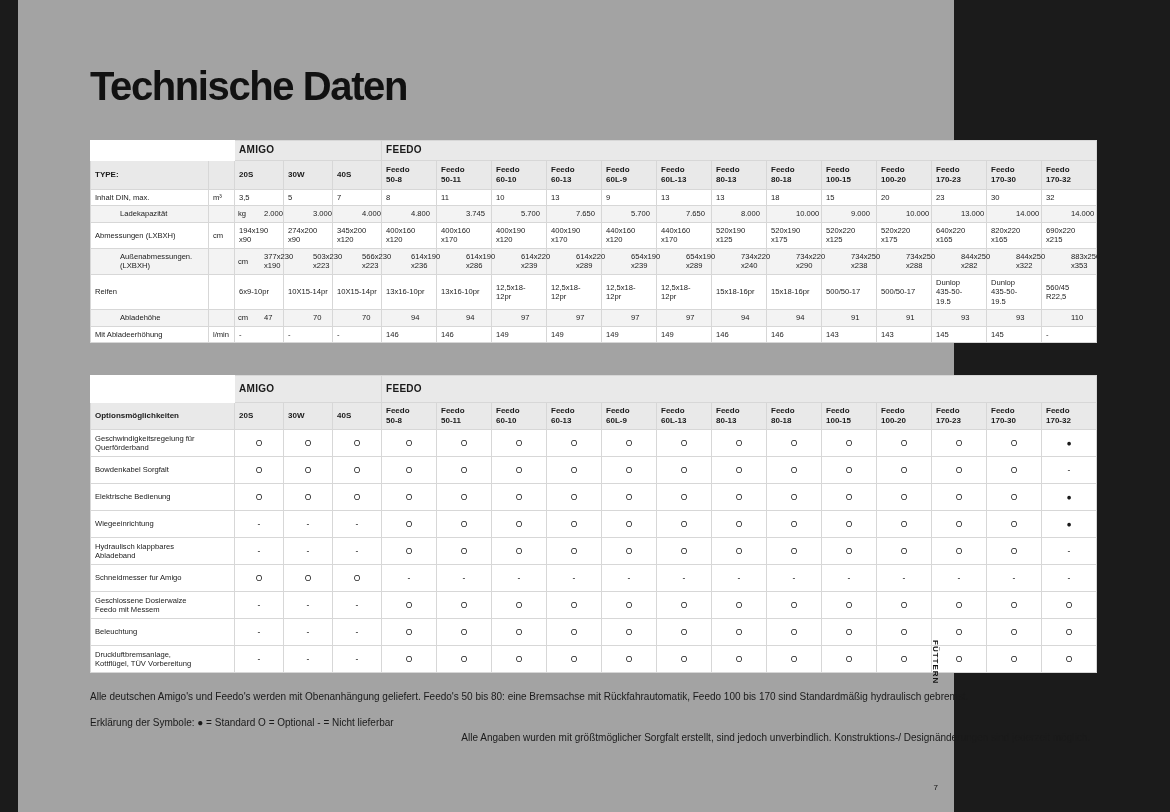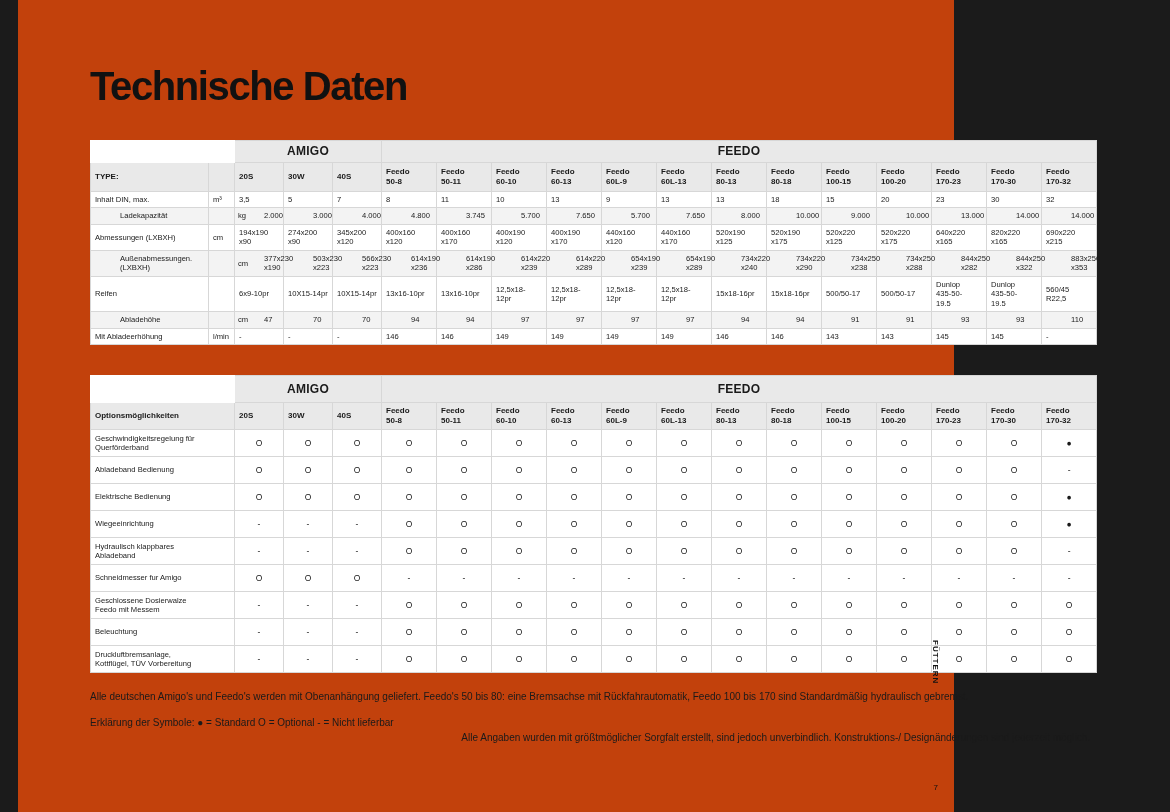--- a/index.html
+++ b/index.html
@@ -5,21 +5,21 @@
   html,body{margin:0;padding:0;}
   body{
     width:1170px;height:812px;
     background:#1b1b1b;
     font-family:"Liberation Sans", sans-serif;
     overflow:hidden;
   }
   .page{
     position:absolute;
     left:18px;top:0;width:936px;height:812px;
-    background:#c2410c;
+    background:#a3a3a3;
   }
   .title{
     position:absolute;left:72px;top:64px;
     font-size:40px;font-weight:bold;letter-spacing:-1.4px;
     color:#111;
   }
   .tbl-wrap{position:absolute;left:72px;width:992px;}
   table{border-collapse:collapse;table-layout:fixed;width:992px;}
   td,th{
     border:1px solid #d7d7d7;
@@ -27,23 +27,22 @@
     color:#1a1a1a;
     padding:3px 4px;
     vertical-align:middle;
     font-weight:normal;
     text-align:left;
     line-height:1.25;
     background:#ffffff;
   }
   .grp{
     background:#e9e9e9;
-    text-align:center;
     font-weight:bold;
-    font-size:12px;
+    font-size:10px;
     letter-spacing:.3px;
     height:13px;
   }
   .hdr{
     background:#e9e9e9;
     font-weight:bold;
     font-size:8px;
     height:22px;
   }
   .lbl{width:118px;}
@@ -327,21 +326,21 @@
             <td class="sym">O</td>
             <td class="sym">O</td>
             <td class="sym">O</td>
             <td class="sym">O</td>
             <td class="sym">O</td>
             <td class="sym">O</td>
             <td class="sym">O</td>
             <td class="sym">●</td>
           </tr>
           <tr>
-            <td>Abladeband Bedienung</td>
+            <td>Bowdenkabel Sorgfalt</td>
             <td class="sym">O</td>
             <td class="sym">O</td>
             <td class="sym">O</td>
             <td class="sym">O</td>
             <td class="sym">O</td>
             <td class="sym">O</td>
             <td class="sym">O</td>
             <td class="sym">O</td>
             <td class="sym">O</td>
             <td class="sym">O</td>

